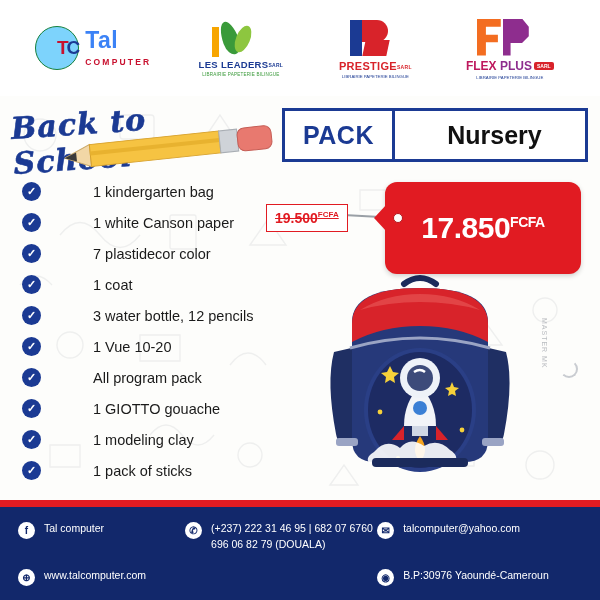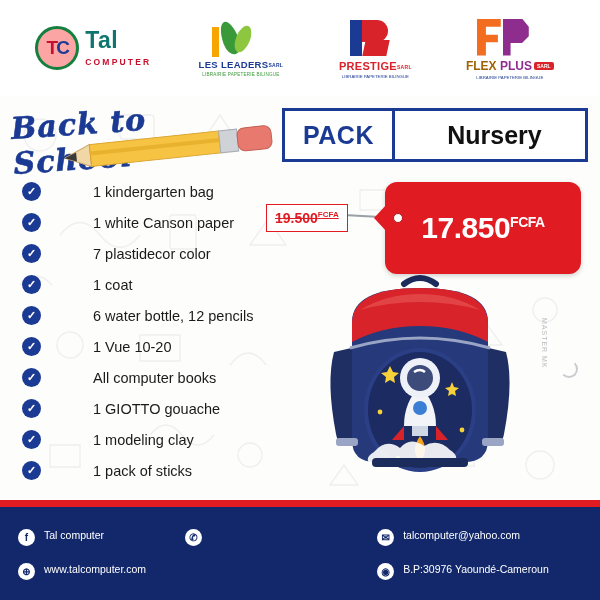--- a/index.html
+++ b/index.html
@@ -34,31 +34,31 @@
     justify-content: space-around;
     padding: 0 18px;
     z-index: 5;
   }
   .logo { position: relative; text-align: center; }
 
   
   .logo-tal { display: flex; align-items: center; gap: 6px; }
   .tal-badge {
     width: 44px; height: 44px; border-radius: 50%;
-    border: 3px solid #15803d;
-    display: flex; align-items: center; justify-content: center;
-    background: #fca5a5;
+    border: 1px solid #15803d;
+    display: flex; align-items: center; justify-content: flex-end;
+    background: #7dd3fc;
   }
   .tal-badge span {
     font-weight: bold; font-size: 19px; color: #1b3a93;
     letter-spacing: -2px;
   }
   .tal-badge span i { color: #c8102e; font-style: normal; }
   .tal-text { text-align: left; line-height: 1; }
-  .tal-text .t1 { font-size: 23px; font-weight: bold; color: #0f766e; letter-spacing: 0.5px;}
+  .tal-text .t1 { font-size: 23px; font-weight: bold; color: #3b82f6; letter-spacing: 0.5px;}
   .tal-text .t2 { font-size: 8.5px; font-weight: bold; color: #c8102e; letter-spacing: 2.2px; margin-top: 6px;}
 
   
   .logo-leaders { width: 110px; }
   .ll-mark { height: 40px; position: relative; }
   .ll-mark .leaf {
     position: absolute; left: 36px; top: 2px;
     width: 16px; height: 34px; border-radius: 50% 50% 50% 50%/60% 60% 40% 40%;
     background: #3a9a3a; transform: rotate(-20deg);
   }
@@ -90,21 +90,21 @@
   }
   .pr-name { font-size: 11px; font-weight: bold; color: #d8232a; letter-spacing: .3px;}
   .pr-sub { font-size: 4.3px; color: #1b3a93; margin-top: 2px; }
 
   
   .logo-flex { width: 110px; }
   .fx-mark { height: 42px; position: relative; }
   .fx-mark .f1 { position: absolute; left: 22px; top: 2px; width: 24px; height: 37px; background: #f36d21; clip-path: polygon(0 0,100% 0,100% 22%,38% 22%,38% 44%,88% 44%,88% 64%,38% 64%,38% 100%,0 100%); }
   .fx-mark .f2 { position: absolute; left: 48px; top: 2px; width: 26px; height: 37px; background: #8e2d8e; clip-path: polygon(0 0,74% 0,100% 22%,100% 48%,74% 66%,30% 66%,30% 100%,0 100%); }
   .fx-name { font-size: 12px; font-weight: bold; color: #8e2d8e; }
-  .fx-name b { color: #a16207; }
+  .fx-name b { color: #be185d; }
   .fx-sub { font-size: 4.3px; color: #1b3a93; margin-top: 2px; }
   .fx-tag {
     display:inline-block; background:#d8232a; color:#fff; font-size:5px;
     padding: 1px 3px; border-radius: 2px; vertical-align: middle; margin-left: 2px;
   }
   .ll-tag, .pr-tag {
     display:inline-block; font-size:5px; vertical-align: middle;
   }
 
   
@@ -365,29 +365,29 @@
     <div class="list-item">
       <div class="check">✓</div>
       <div class="list-label">7 plastidecor color</div>
     </div>
     <div class="list-item">
       <div class="check">✓</div>
       <div class="list-label">1 coat</div>
     </div>
     <div class="list-item">
       <div class="check">✓</div>
-      <div class="list-label">6 water bottle, 12 pencils</div>
+      <div class="list-label">3 water bottle, 12 pencils</div>
     </div>
     <div class="list-item">
       <div class="check">✓</div>
       <div class="list-label">1 Vue 10-20</div>
     </div>
     <div class="list-item">
       <div class="check">✓</div>
-      <div class="list-label">All computer books</div>
+      <div class="list-label">All program pack</div>
     </div>
     <div class="list-item">
       <div class="check">✓</div>
       <div class="list-label">1 GIOTTO gouache</div>
     </div>
     <div class="list-item">
       <div class="check">✓</div>
       <div class="list-label">1 modeling clay</div>
     </div>
     <div class="list-item">
@@ -460,20 +460,24 @@
     <div class="footer-top-bar"></div>
     <div class="footer-grid">
 
       <div class="fitem">
         <div class="fico">f</div>
         <div class="ftext">Tal computer</div>
       </div>
 
       <div class="fitem">
         <div class="fico">✆</div>
+        <div class="ftext">
+          <div>(+237) 222 31 46 95 | 682 07 6760</div>
+          <div>696 06 82 79 (DOUALA)</div>
+        </div>
       </div>
 
       <div class="fitem">
         <div class="fico">✉</div>
         <div class="ftext">talcomputer@yahoo.com</div>
       </div>
 
       <div class="fitem">
         <div class="fico">⊕</div>
         <div class="ftext">www.talcomputer.com</div>

